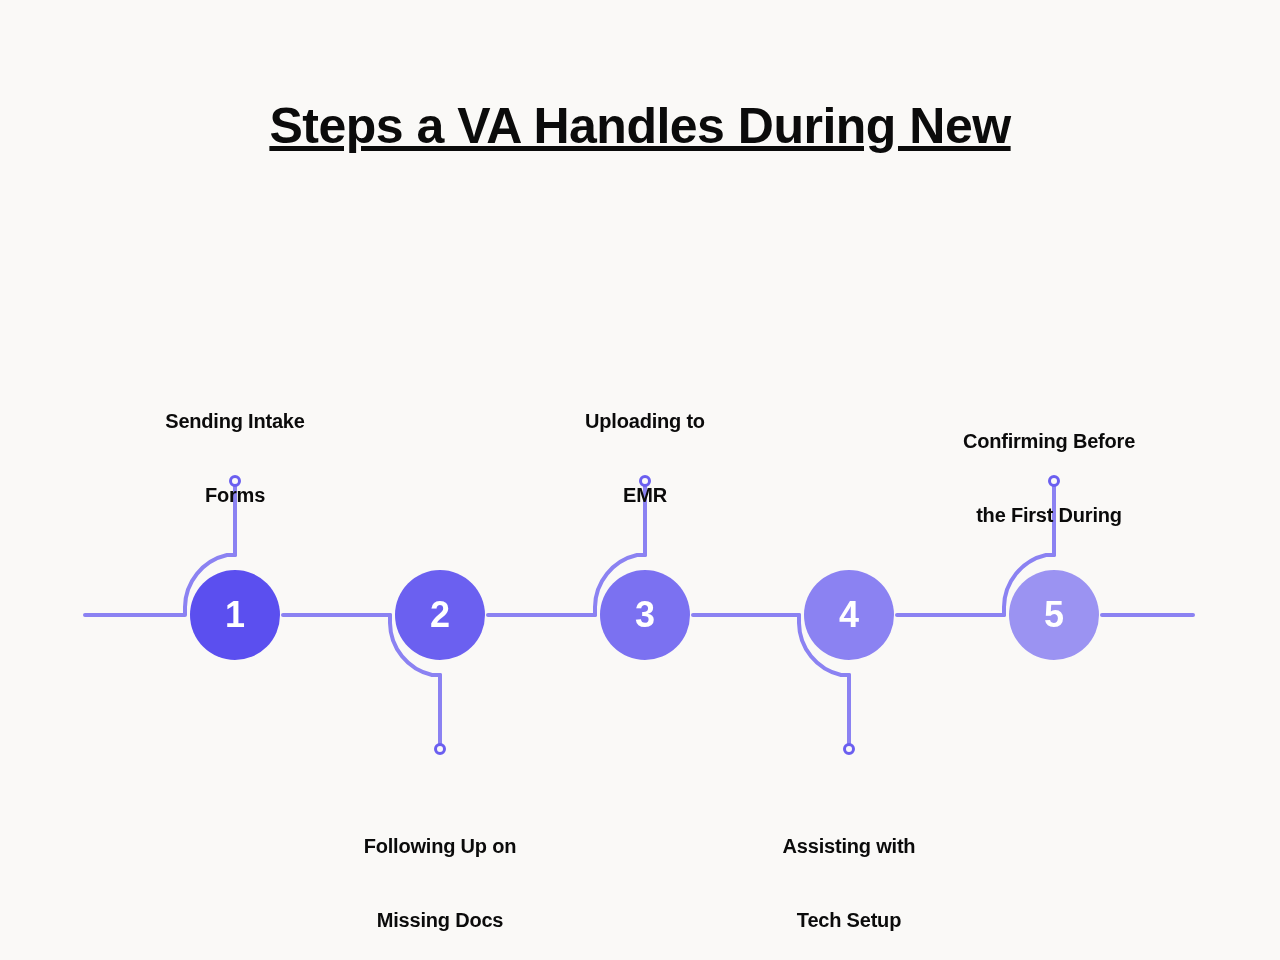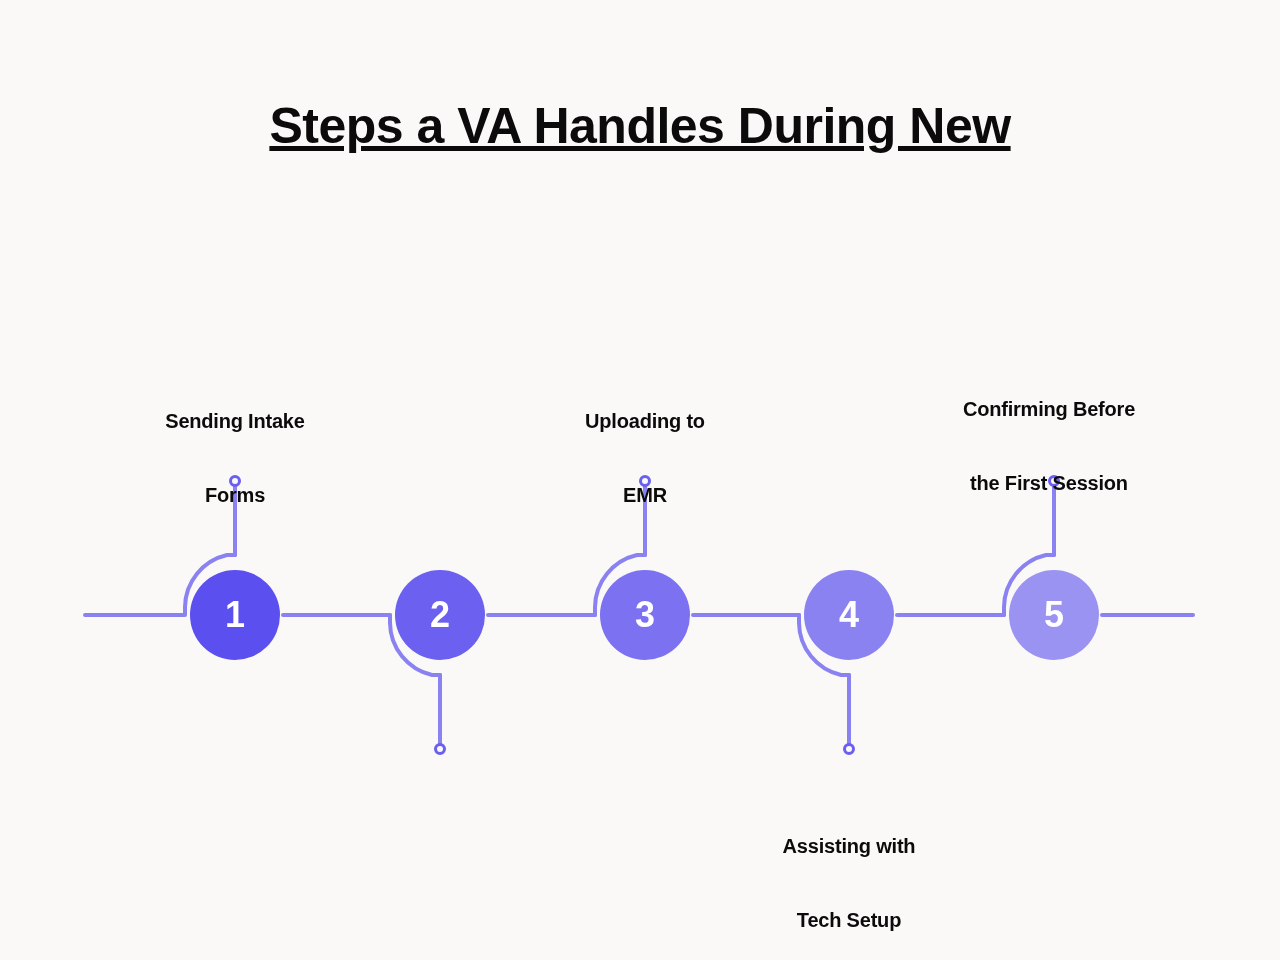--- a/index.html
+++ b/index.html
@@ -153,29 +153,33 @@
 
   <div class="step-node" style="left:1009px; top:570px; background:#9B93F2;">
     <span class="step-number">5</span>
   </div>
 
   <div class="step-label label-above" style="left:85px; top:366px; width:300px;">
     <span>Sending Intake</span><br>
     <span>Forms</span>
   </div>
 
+  <div class="step-label label-below" style="left:290px; top:791px; width:300px;">
+    <span>Following Up on</span><br>
+    <span>Missing Docs</span>
+  </div>
 
   <div class="step-label label-above" style="left:495px; top:366px; width:300px;">
     <span>Uploading to</span><br>
     <span>EMR</span>
   </div>
 
   <div class="step-label label-below" style="left:699px; top:791px; width:300px;">
     <span>Assisting with</span><br>
     <span>Tech Setup</span>
   </div>
 
-  <div class="step-label label-above" style="left:899px; top:354px; width:300px;">
+  <div class="step-label label-above" style="left:899px; top:386px; width:300px;">
     <span>Confirming Before</span><br>
-    <span>the First Session</span>
+    <span>the First During</span>
   </div>
 
 </div>
 
 </body></html>

